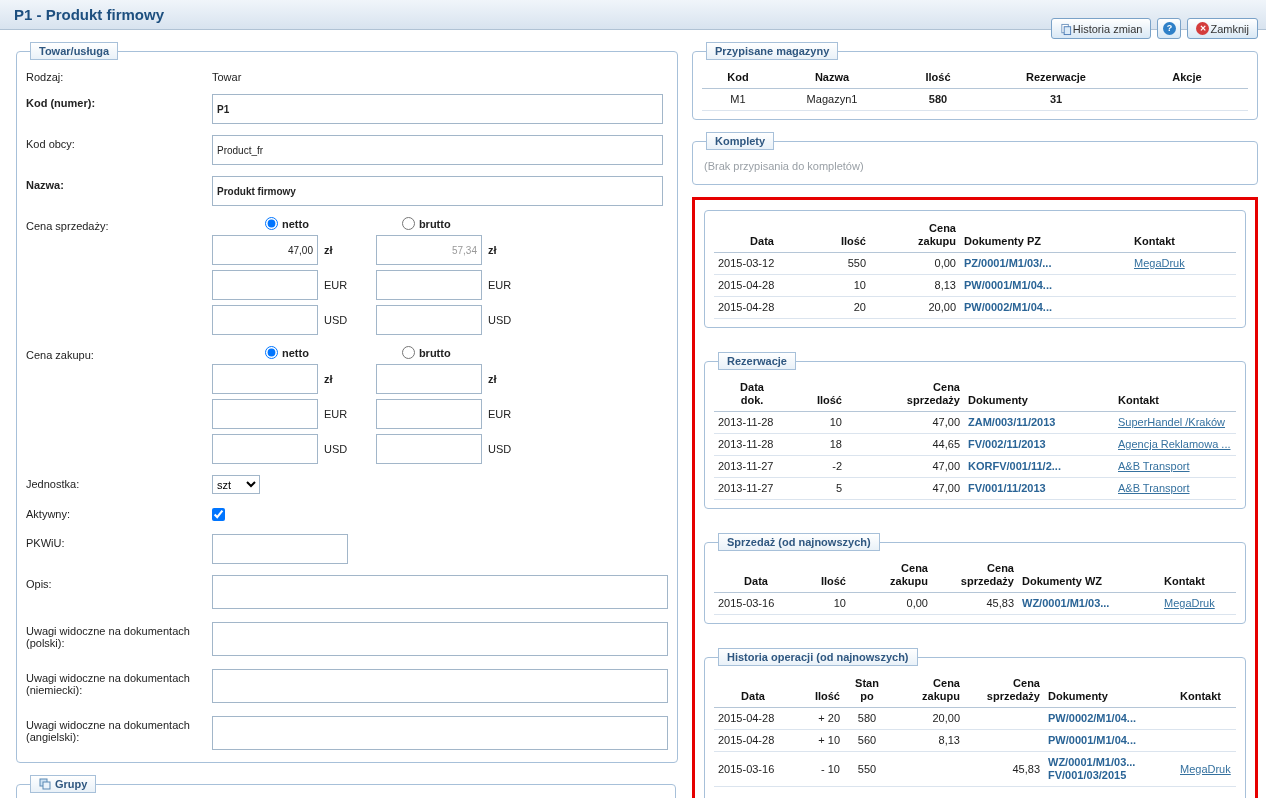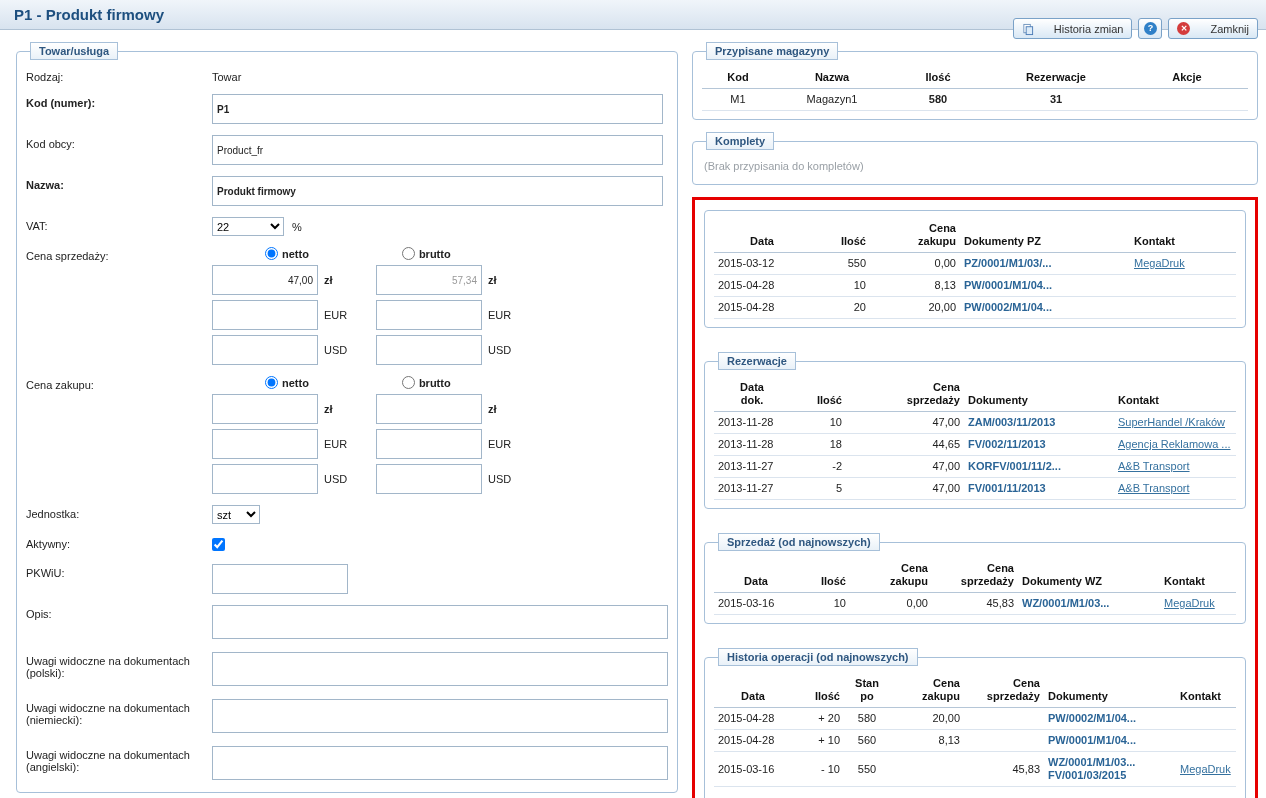--- a/index.html
+++ b/index.html
@@ -18,21 +18,21 @@
   
   .topbar {
     height:30px; padding:0 8px 0 14px;
     background:linear-gradient(#f0f5fa,#d8e3ef);
     border-bottom:1px solid #b0c2d4;
     display:flex; align-items:center;
   }
   .page-title { font-size:15px; font-weight:bold; color:#1d4f7f; margin:0; }
   .toolbar { margin-left:auto; display:flex; gap:6px; align-items:center; }
   .btn {
-    display:inline-flex; align-items:center; gap:20px;
+    display:inline-flex; align-items:center; gap:1px;
     height:21px; padding:0 8px;
     border:1px solid #7aa2c8; border-radius:3px;
     background:linear-gradient(#ffffff,#d9e8f5);
     font-family:inherit; font-size:11px; color:#333; cursor:pointer;margin-top:28px;
   }
   .btn.icon-only { width:24px; justify-content:center; padding:0; }
   .ic-circle {
     display:inline-block; width:13px; height:13px; border-radius:50%;
     color:#fff; font-size:9px; font-weight:bold; line-height:13px; text-align:center;
   }
@@ -166,27 +166,20 @@
       <div class="frow">
         <label class="flabel">Kod obcy:</label>
         <div class="fctrl"><input class="txt w450" type="text" value="Product_fr" style=""></div>
       </div>
 
       <div class="frow">
         <label class="flabel bold">Nazwa:</label>
         <div class="fctrl"><input class="txt w450 bold" type="text" value="Produkt firmowy" style=""></div>
       </div>
 
-      <div class="frow">
-        <label class="flabel">VAT:</label>
-        <div class="fctrl">
-          <select class="sel sel-vat"><option selected="">22</option></select>
-          <span class="suffix">%</span>
-        </div>
-      </div>
 
       <div class="frow">
         <label class="flabel">Cena sprzedaży:</label>
         <div class="fctrl">
           <div class="radio-line">
             <label class="rlabel rn">
                 <input type="radio" name="cs" checked="" style="">
                 <span>netto</span>
               </label>
             <label class="rlabel rb">

